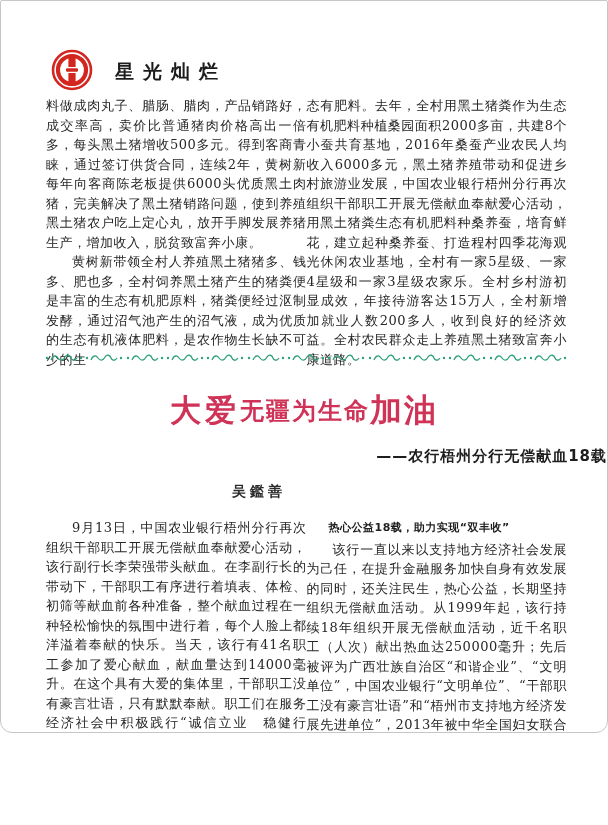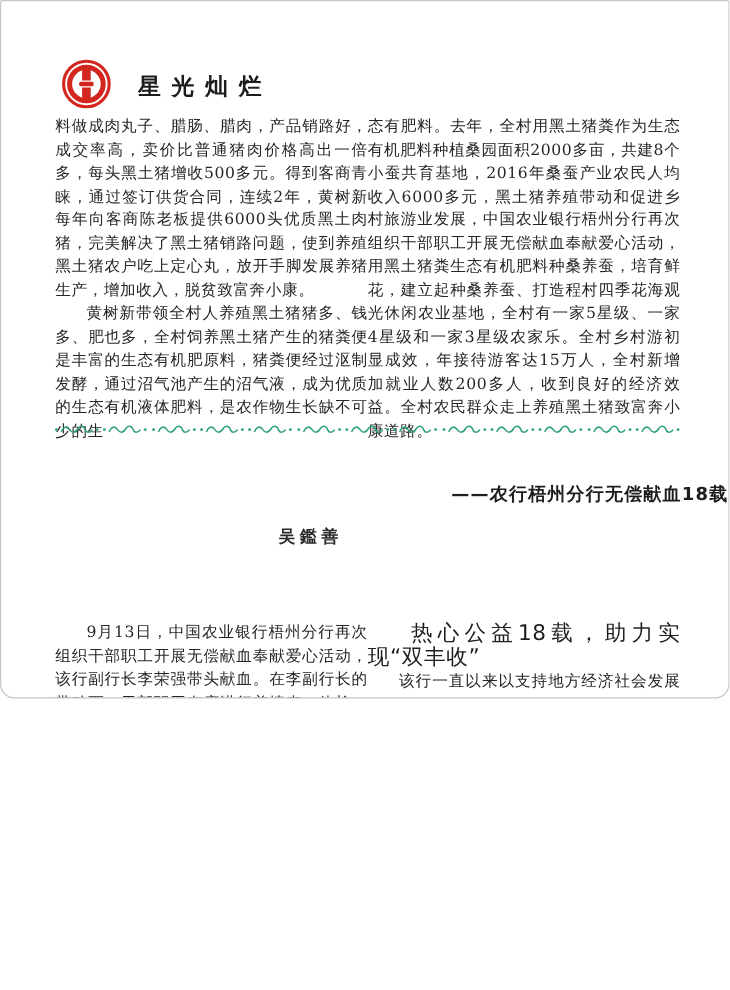--- a/index.html
+++ b/index.html
@@ -1,19 +1,19 @@
 <!DOCTYPE html>
 <html><head>
 <meta charset="utf-8">
 <style>
   * { margin:0; padding:0; box-sizing:border-box; }
   html,body { background:#ffffff; }
   body { width:608px; height:825px; font-family:"DejaVu Serif","Liberation Serif",serif; }
   .page {
-    width:608px; height:582px; background:#ffffff; position:relative;
+    width:608px; height:733px; background:#ffffff; position:relative;
     border:1px solid #c6c6c6; border-radius:2px 2px 12px 12px; overflow:hidden;
   }
   
   .header { position:absolute; left:50px; top:48px; display:flex; align-items:center; }
   .logo { width:42px; height:42px; }
   .brand {
     margin-left:22px; font-family:"DejaVu Sans","Liberation Sans",sans-serif;
     font-size:19px; font-weight:bold; color:#1c1c1c; letter-spacing:9px;
   }
   
@@ -36,21 +36,21 @@
     margin-top:14px; font-family:"DejaVu Sans","Liberation Sans",sans-serif;
     font-size:15px; font-weight:bold; color:#1e1e1e; letter-spacing:1px;text-align:right;
   }
   .author {
     margin-top:17px; font-family:"DejaVu Sans","Liberation Sans",sans-serif;
     font-size:14px; font-weight:bold; color:#2a2a2a; letter-spacing:4px;
     transform:translateX(-45px);
   }
   .sec-heading {
     font-family:"DejaVu Sans","Liberation Sans",sans-serif;
-    font-weight:normal; font-size:18px; color:#1e1e1e; text-indent:2em;
+    font-weight:bold; font-size:11px; color:#1e1e1e; text-indent:2em;
     margin-bottom:2px; letter-spacing:0.5px;
   }
   .pagenum { position:absolute; left:48px; top:754px; font-size:15px; color:#333; }
 </style>
 </head>
 <body>
 
 <div class="page">
 
   <div class="header">
@@ -139,20 +139,23 @@
       <circle cx="36" cy="5" r="1.2" fill="#2fa07c"></circle>
     </svg>
       <svg width="38" height="10" viewBox="0 0 38 10">
       <circle cx="2" cy="5" r="1.2" fill="#2fa07c"></circle>
       <path d="M6 7 C 8 2, 11 2, 13 5 C 15 8, 18 8, 20 4 C 22 1, 25 2, 26 5 C 27 8, 30 8, 32 5" fill="none" stroke="#2fa07c" stroke-width="1.3"></path>
       <circle cx="36" cy="5" r="1.2" fill="#2fa07c"></circle>
     </svg>
     </div>
 
   <div class="titleblock">
+    <div class="maintitle" style="color:#cf3357;">
+      <span class="t1">大爱</span><span class="t2">无疆为生命</span><span class="t3">加油</span>
+    </div>
     <div class="subtitle">——农行梧州分行无偿献血18载</div>
     <div class="author">吴鑑善</div>
   </div>
 
   <div class="cols art2">
     <div class="col">
       <p class="indent">9月13日，中国农业银行梧州分行再次组织干部职工开展无偿献血奉献爱心活动，该行副行长李荣强带头献血。在李副行长的带动下，干部职工有序进行着填表、体检、初筛等献血前各种准备，整个献血过程在一种轻松愉快的氛围中进行着，每个人脸上都洋溢着奉献的快乐。当天，该行有41名职工参加了爱心献血，献血量达到14000毫升。在这个具有大爱的集体里，干部职工没有豪言壮语，只有默默奉献。职工们在服务经济社会中积极践行“诚信立业　稳健行远”的核心价值观和“客户至上　始终如一”的服务理念，在无偿献血社会公益事业中乐于奉献，为患者带来希望，用行动诠释社会责任。</p>
     </div>
     <div class="col">
       <div class="sec-heading">热心公益18载，助力实现“双丰收”</div>

